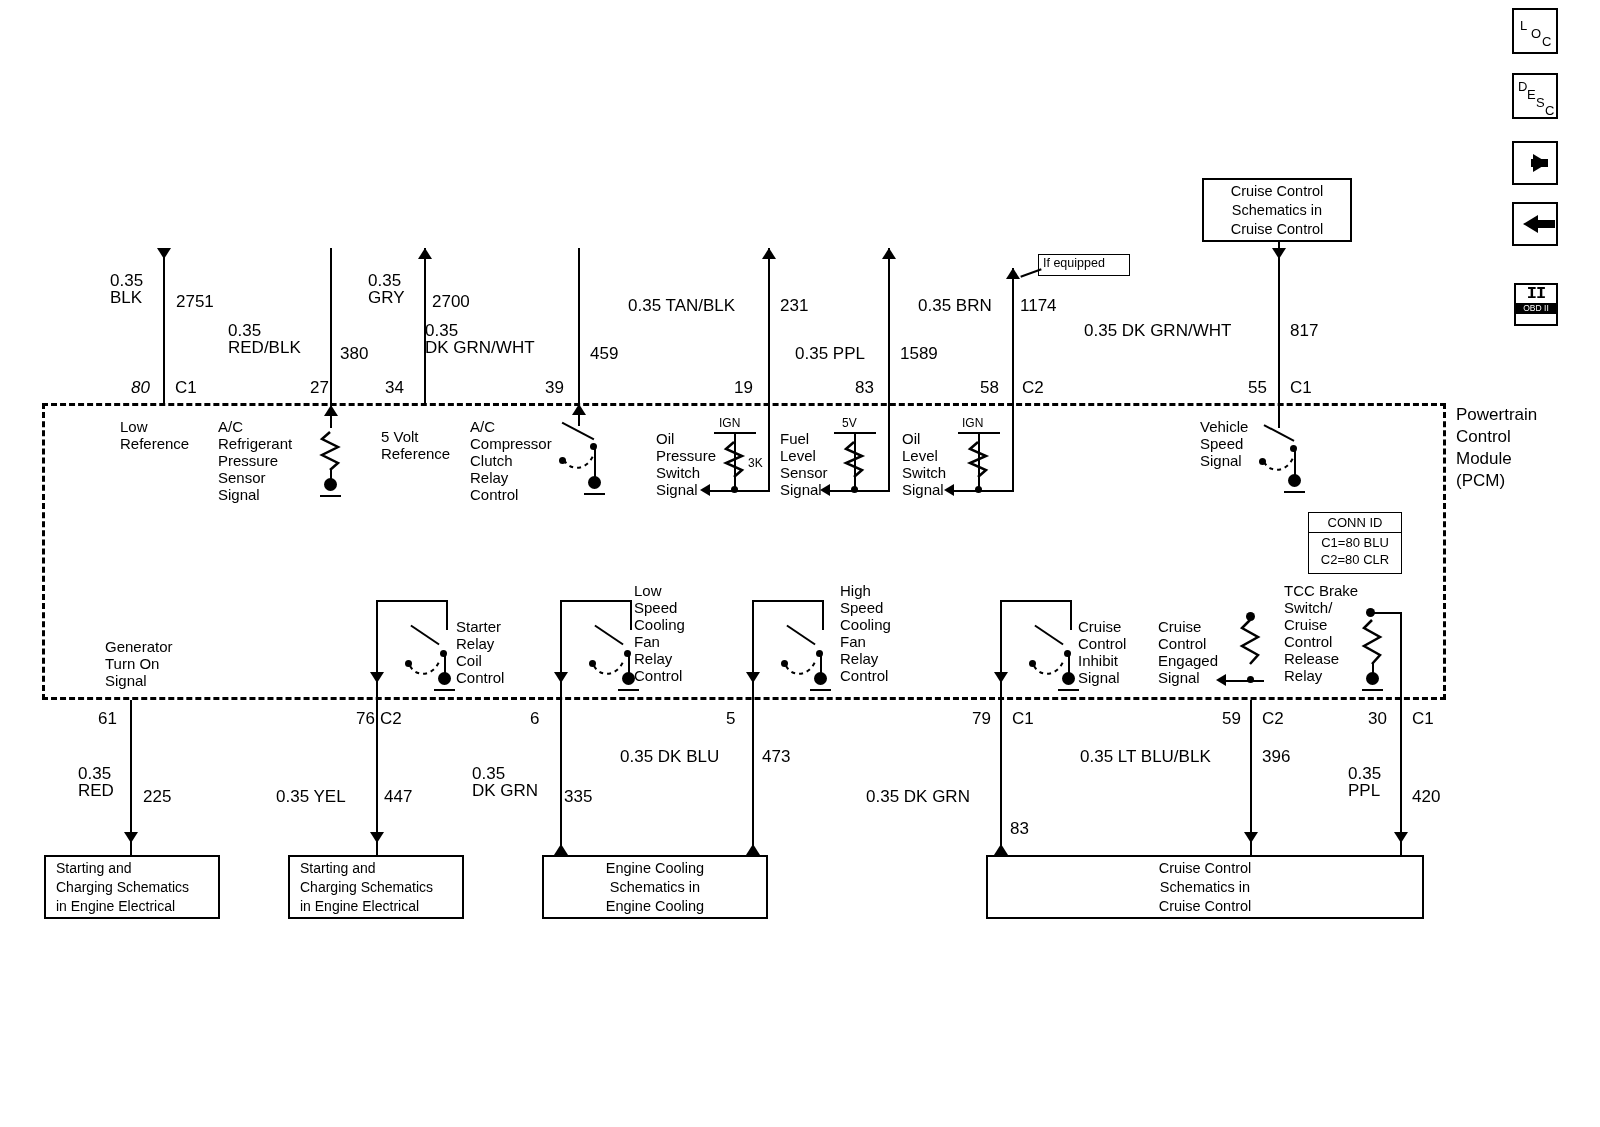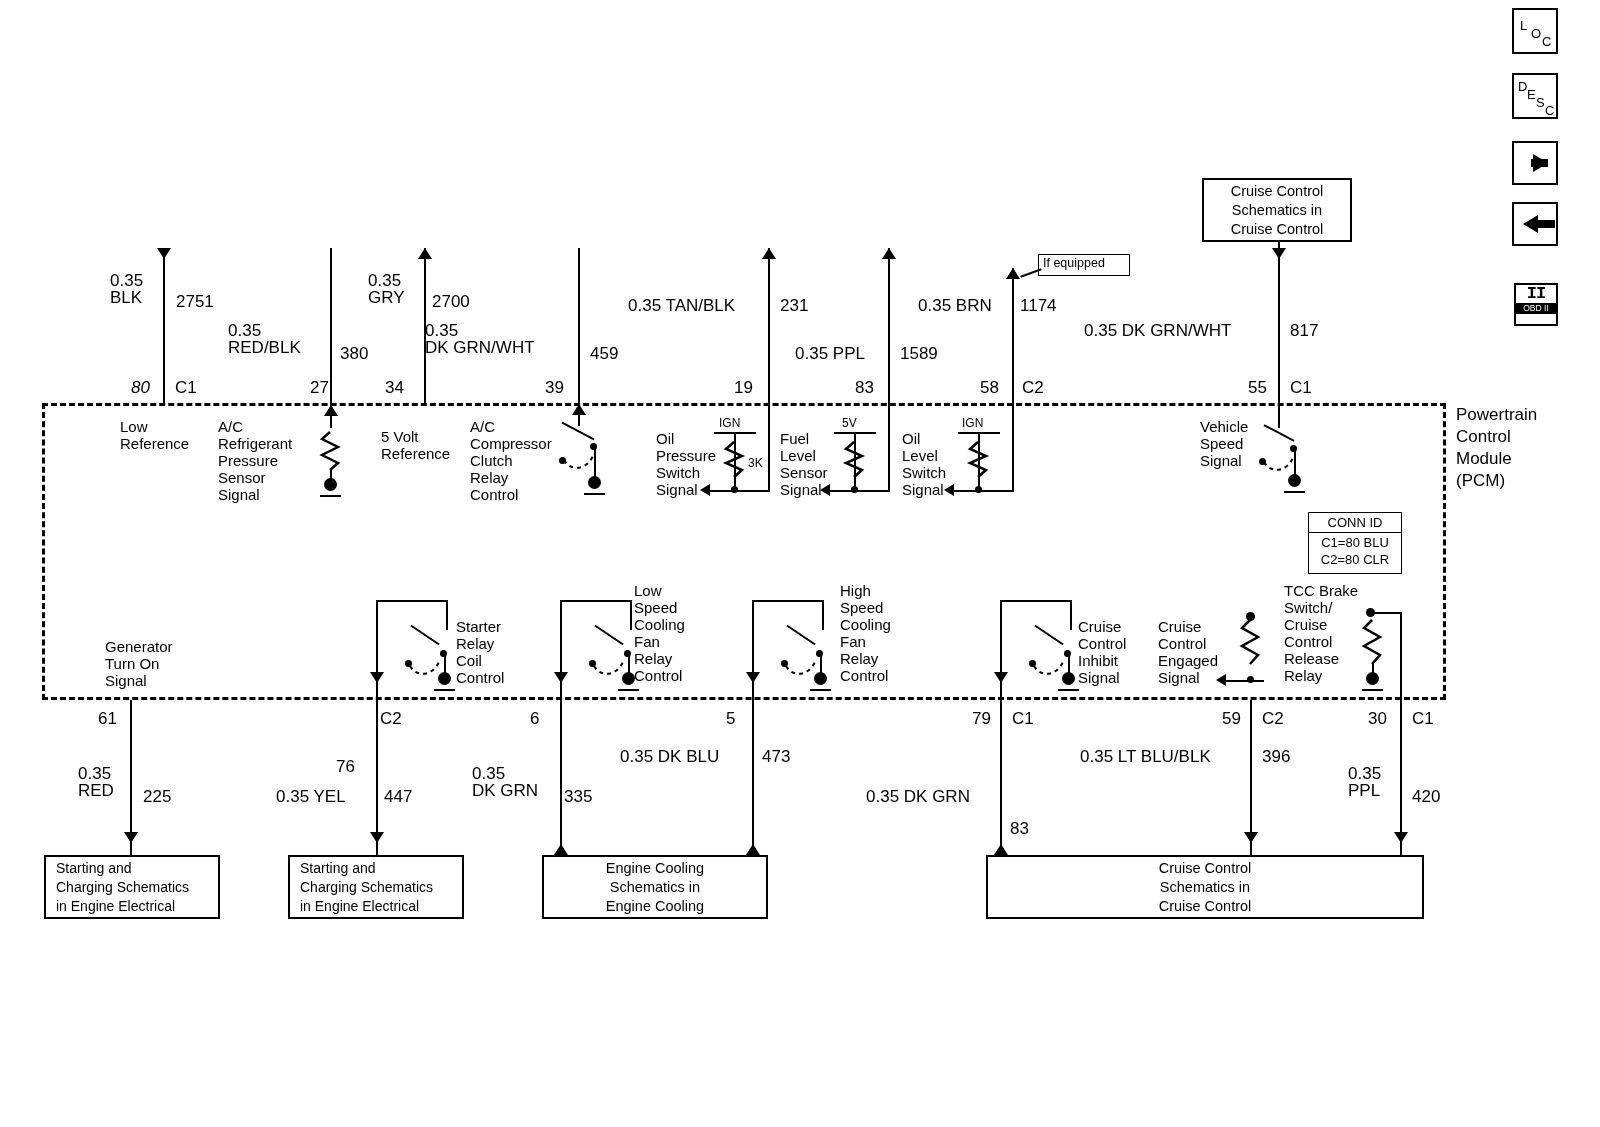--- a/index.html
+++ b/index.html
@@ -378,21 +378,21 @@
   <div class="vline" style="left:444px; top:652px; height:22px;"></div>
   <div class="gnd-dot" style="left:438px; top:672px;"></div>
   <div class="gnd-b1" style="left:434px; top:689px; width:21px;"></div>
   <div class="txt" style="left:456px; top:618px;">Starter
 Relay
 Coil
 Control</div>
   <div class="arr-dn" style="left:370px; top:672px;"></div>
   <div class="vline" style="left:376px; top:700px; height:155px;"></div>
   <div class="arr-dn" style="left:370px; top:832px;"></div>
-  <div class="txt big" style="left:336px; top:710px;margin-top:48px;">76</div>
+  <div class="txt big" style="left:356px; top:710px;">76</div>
   <div class="txt big" style="left:380px; top:710px;">C2</div>
   <div class="txt big" style="left:276px; top:788px;">0.35 YEL</div>
   <div class="txt big" style="left:384px; top:788px;">447</div>
 
   <div class="hline" style="left:560px; top:600px; width:72px;"></div>
   <div class="vline" style="left:560px; top:600px; height:100px;"></div>
   <div class="vline" style="left:630px; top:600px; height:30px;"></div>
   <div class="hline" style="left:592px; top:634px; width:34px; transform:rotate(34deg);"></div>
   <div class="dot" style="left:589px; top:660px;"></div>
   <div class="dot" style="left:624px; top:650px;"></div>

